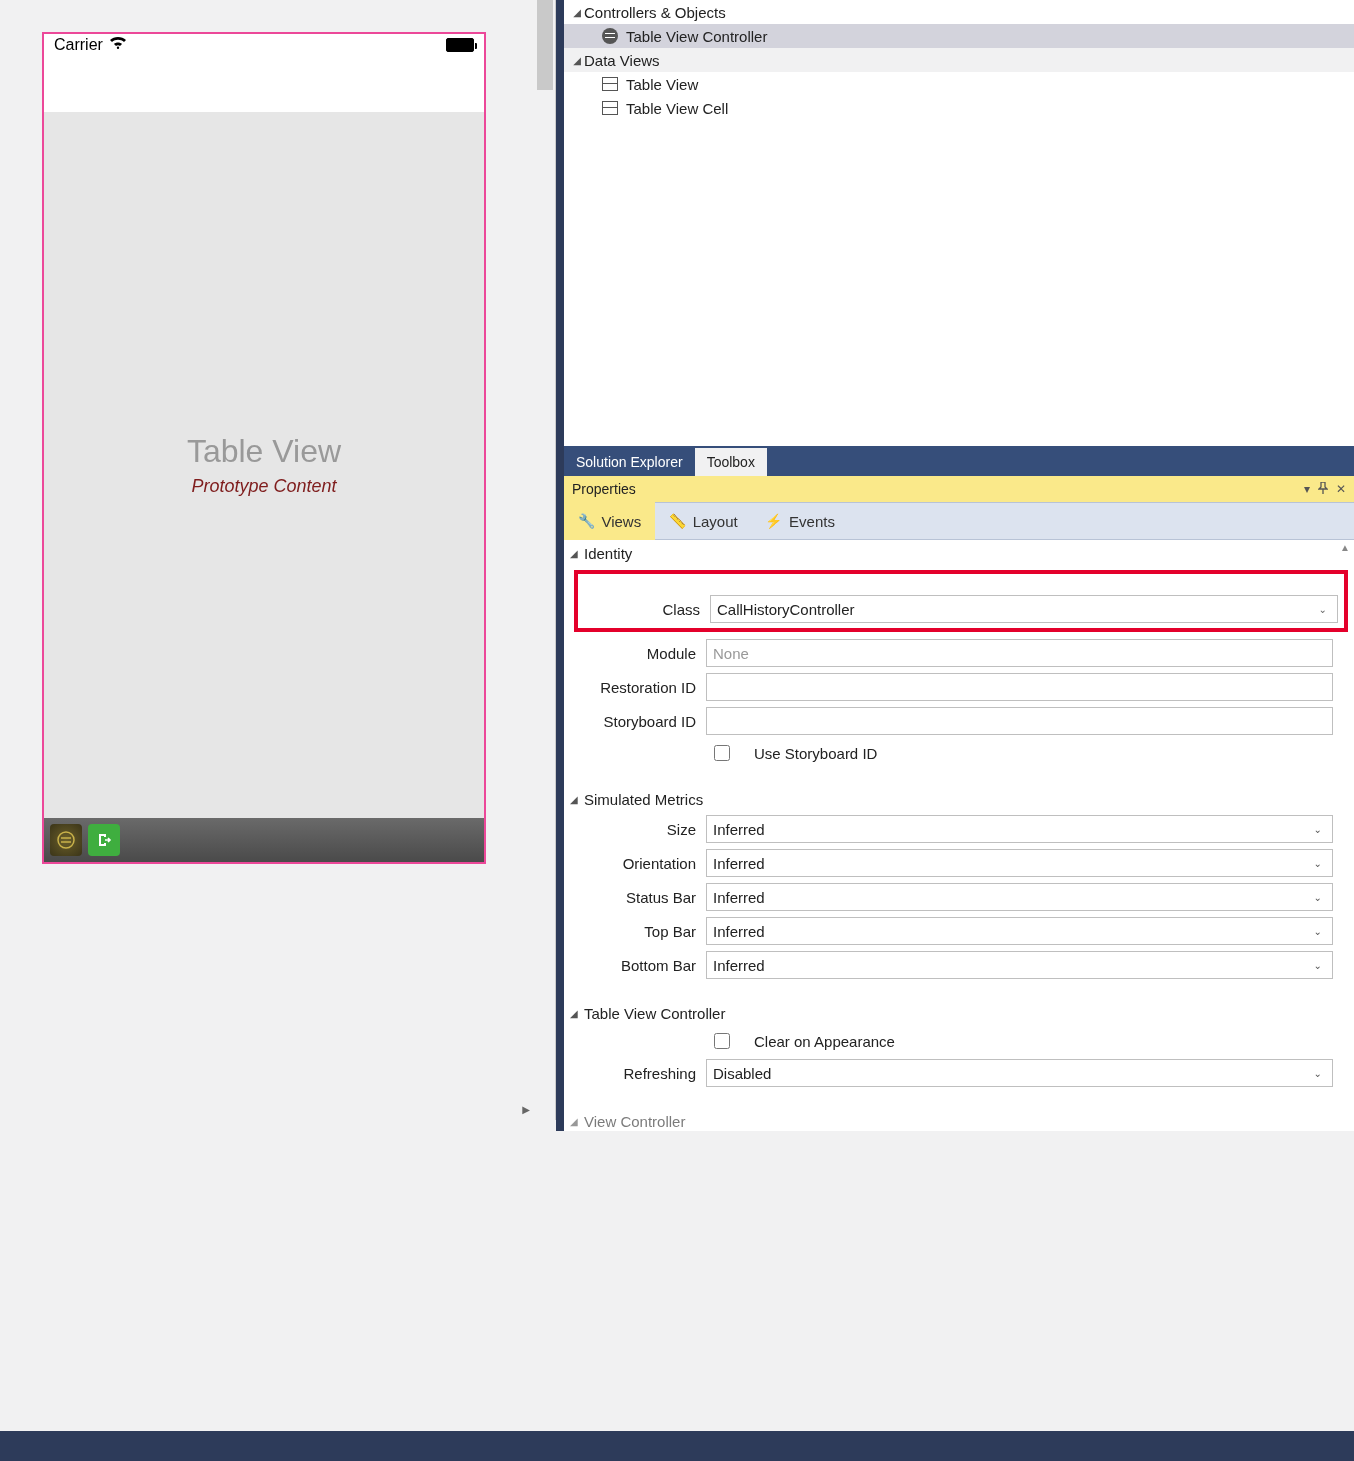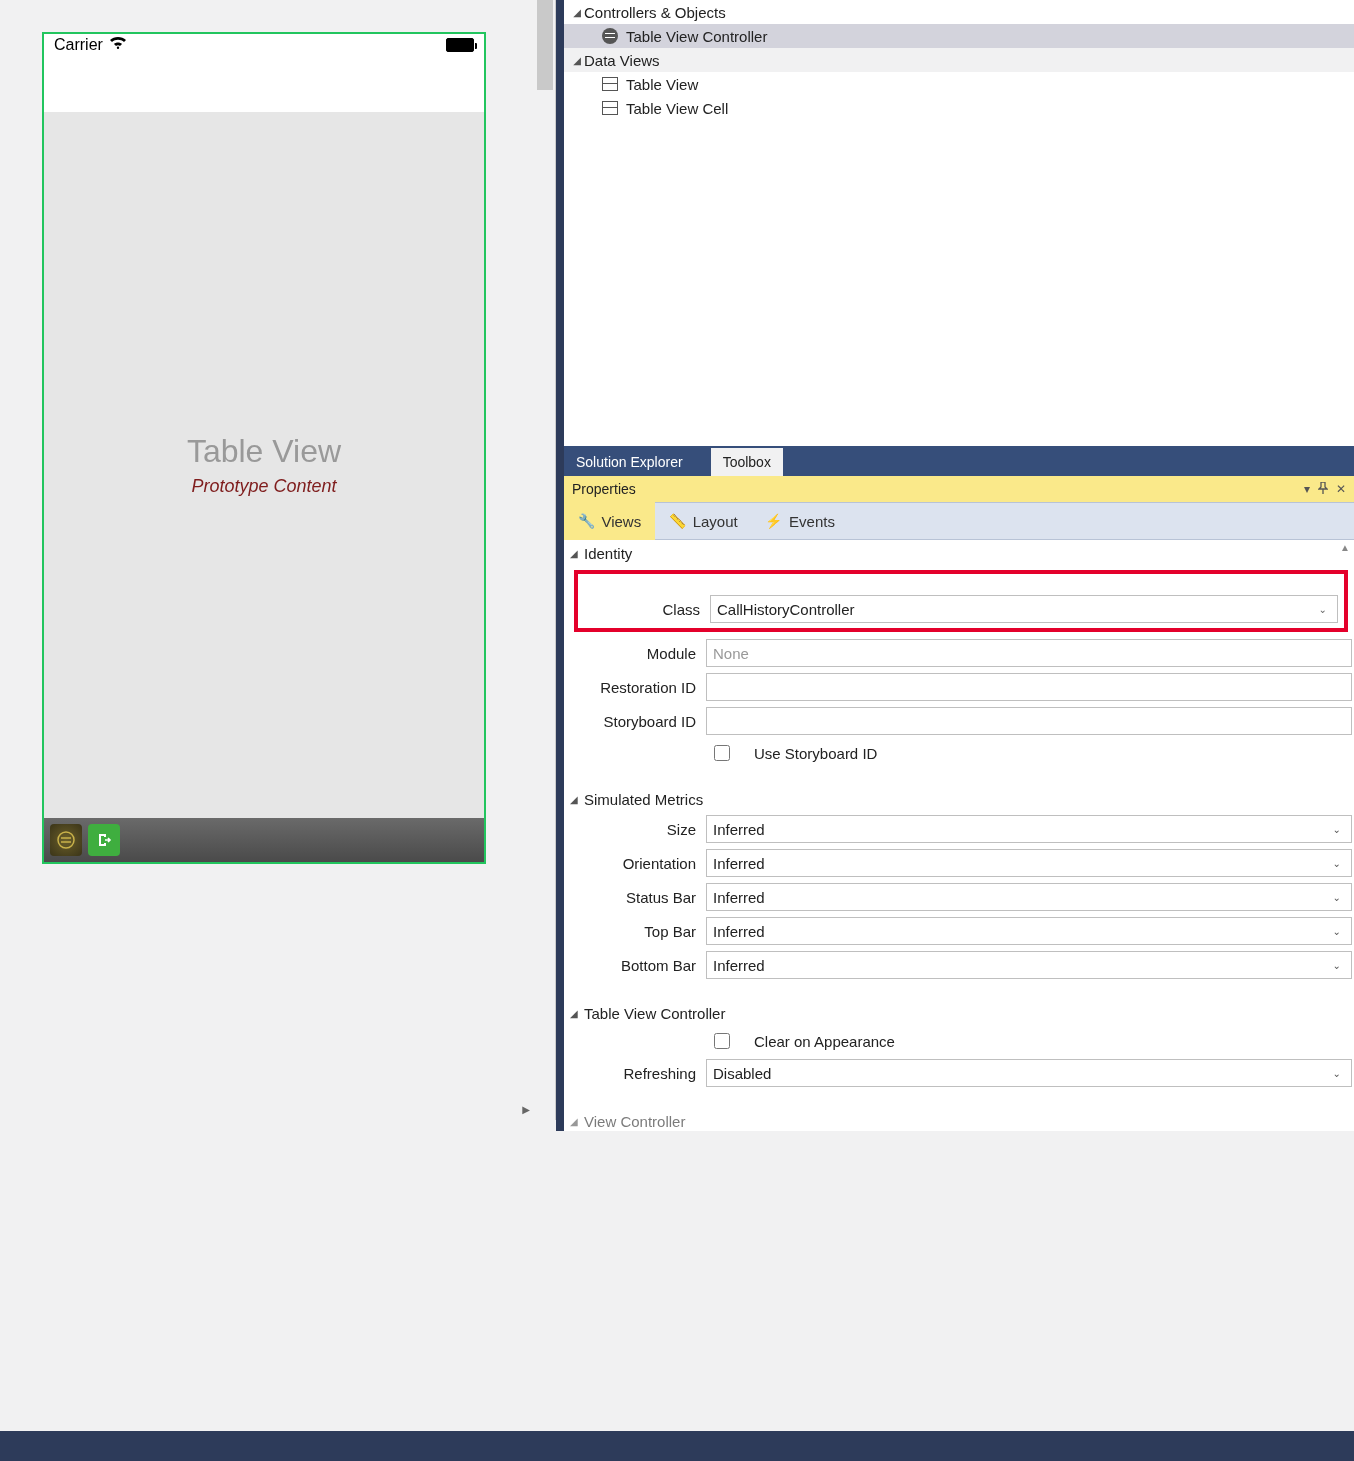--- a/index.html
+++ b/index.html
@@ -1,21 +1,21 @@
 <!DOCTYPE html>
 <html><head>
 <meta charset="utf-8">
 <style>
   * { box-sizing: border-box; margin: 0; padding: 0; font-family: "Segoe UI", Arial, sans-serif; }
   body { background: #f1f1f2; width: 1354px; height: 1461px; overflow: hidden; position: relative; }
 
   
   .canvas-area { position: absolute; left: 0; top: 0; width: 556px; height: 1120px; background: #f1f1f2; border-right: 1px solid #ccc; overflow: hidden; }
   .canvas-scroll { position: absolute; left: 0; top: 0; width: 536px; height: 1120px; }
-  .phone-frame { position: absolute; left: 42px; top: 32px; width: 444px; height: 832px; border: 2px solid #22c55e; background: #fff; }
+  .phone-frame { position: absolute; left: 42px; top: 32px; width: 444px; height: 832px; border: 2px solid #ec4899; background: #fff; }
   .status-bar { height: 22px; display: flex; align-items: center; padding: 0 10px; font-size: 16px; color: #000; justify-content: space-between; background: #fff; }
   .status-left { display: flex; align-items: center; gap: 6px; }
   .wifi-icon { display: inline-block; }
   .battery-icon { width: 28px; height: 14px; border: 1.5px solid #000; border-radius: 2px; position: relative; background: #000; }
   .battery-icon::after { content: ""; position: absolute; right: -4px; top: 4px; width: 2px; height: 6px; background: #000; border-radius: 0 1px 1px 0; }
   .nav-bar { height: 54px; background: #fff; border-bottom: 0; }
   .table-view { position: absolute; left: 0; top: 78px; right: 0; bottom: 44px; background: #e6e6e6; display: flex; flex-direction: column; align-items: center; justify-content: center; }
   .tv-title { font-size: 32px; color: #999; font-weight: 400; }
   .tv-subtitle { font-size: 18px; color: #7f1d1d; font-style: italic; margin-top: 6px; }
   .bottom-bar { position: absolute; left: 0; right: 0; bottom: 0; height: 44px; background: linear-gradient(#6a6a6a, #4a4a4a); display: flex; align-items: center; padding: 0 6px; gap: 6px; }
@@ -45,21 +45,21 @@
   .indent1 { padding-left: 20px; }
 
   .table-icon { display: inline-block; width: 16px; height: 14px; border: 1.5px solid #555; position: relative; }
   .table-icon::before { content: ""; position: absolute; left: 0; right: 0; top: 45%; border-top: 1.5px solid #555; }
   .circle-icon { width: 16px; height: 16px; border-radius: 50%; background: #555; position: relative; }
   .circle-icon::before, .circle-icon::after { content: ""; position: absolute; left: 3px; right: 3px; border-top: 1.5px solid #fff; }
   .circle-icon::before { top: 5px; }
   .circle-icon::after { top: 9px; }
 
   
-  .tabs-row { height: 30px; background: #364e7a; display: flex; align-items: flex-end; gap: 16px; }
+  .tabs-row { height: 30px; background: #364e7a; display: flex; align-items: flex-end; }
   .tab { height: 28px; padding: 0 12px; display: flex; align-items: center; font-size: 14px; color: #fff; cursor: pointer; }
   .tab.active { background: #f1f1f2; color: #222; }
 
   
   .props-header { height: 26px; background: #fae98a; display: flex; align-items: center; padding: 0 8px; font-size: 14px; color: #222; justify-content: space-between; }
   .props-header .controls { display: flex; gap: 8px; align-items: center; color: #555; }
   .props-header .controls span { cursor: pointer; font-size: 12px; }
 
   
   .props-subtabs { height: 38px; background: #dce3ef; display: flex; align-items: center; border-top: 1px solid #b8c3d6; border-bottom: 1px solid #b8c3d6; }
@@ -67,21 +67,21 @@
   .subtab.active { background: #fae98a; }
   .subtab .ic { font-size: 14px; }
 
   
   .props-body { flex: 1; background: #fff; overflow-y: auto; position: relative; padding-bottom: 12px; }
   .props-scroll-arrow-top { position: absolute; right: 2px; top: 2px; width: 14px; height: 14px; color: #888; font-size: 10px; text-align: center; }
 
   .section-header { height: 26px; display: flex; align-items: center; padding-left: 6px; font-size: 15px; color: #222; }
   .section-header .arrow { width: 14px; font-size: 10px; color: #555; }
 
-  .form-row { display: flex; align-items: center; height: 34px; padding: 0 2px 0 0; }
+  .form-row { display: flex; align-items: center; height: 34px; padding: 0 21px 0 0; }
   .form-row .label { width: 142px; text-align: right; padding-right: 10px; font-size: 15px; color: #222; }
   .form-row .control { flex: 1; border-radius: 14px; }
   .form-row input[type="text"], .form-row .combo, .form-row .select {
     width: 100%; height: 28px; border: 1px solid #bfbfbf; background: #fff;
     font-size: 15px; padding: 0 6px; color: #222;
   }
   .form-row input.placeholder-gray::placeholder { color: #999; }
   .combo { display: flex; align-items: center; justify-content: space-between; cursor: pointer; }
   .combo .caret { color: #666; font-size: 10px; padding-right: 4px; }
   .select { display: flex; align-items: center; justify-content: space-between; background: linear-gradient(#fdfdfd, #f0f0f0); }

